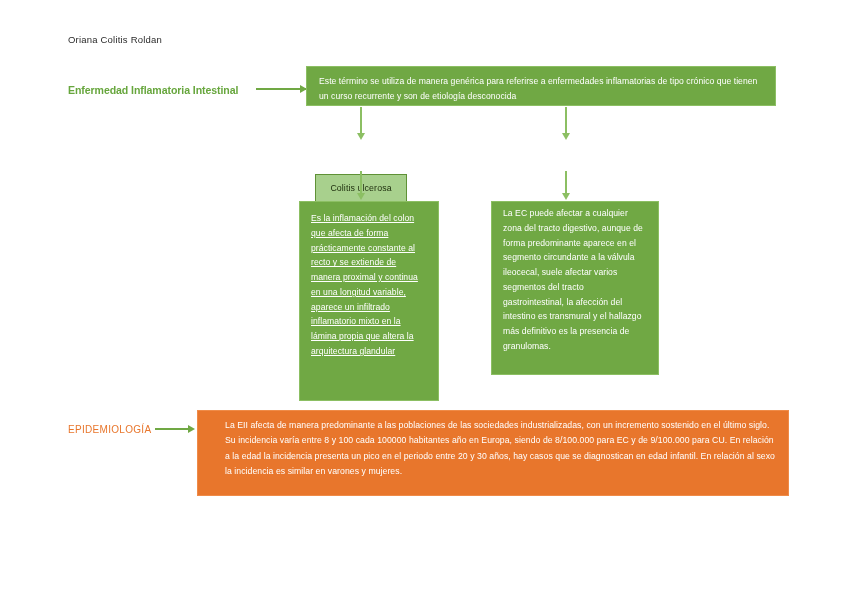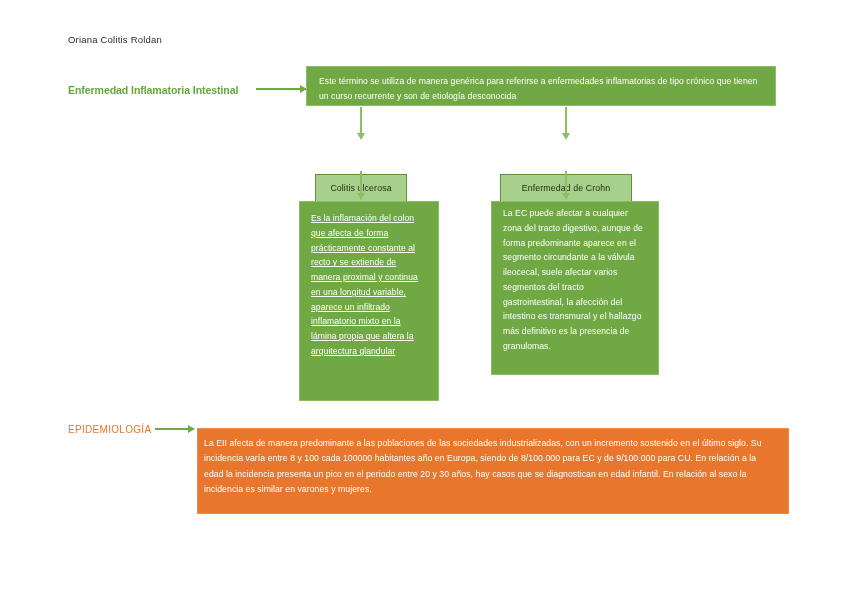--- a/index.html
+++ b/index.html
@@ -117,24 +117,24 @@
   #box-crohn-detail {
     left: 491px;
     top: 201px;
     width: 168px;
     height: 174px;
     padding: 4px 11px 0 11px;
   }
 
   #box-epidemiologia {
     left: 197px;
-    top: 428px;
+    top: 410px;
     width: 592px;
     height: 86px;
-    padding: 7px 11px 0 6px;
+    padding: 7px 11px 0 27px;
   }
   #box-epidemiologia .box-text {
     font-size: 8.7px;
     line-height: 1.77;
   }
 
   
   .section-label {
     position: absolute;
     left: 68px;
@@ -222,23 +222,20 @@
 
   <div class="connector">
     <div class="v-arrow-line" id="conn-def-crohn-line"></div>
     <div class="v-arrow-head" id="conn-def-crohn-head"></div>
   </div>
 
   <div class="box box-light" id="box-colitis">
     <div class="node-label">Colitis ulcerosa</div>
   </div>
 
-  <div class="box box-light" id="box-crohn">
-    <div class="node-label">Enfermedad de Crohn</div>
-  </div>
 
   <div class="connector">
     <div class="v-arrow-line" id="conn-colitis-detail-line"></div>
     <div class="v-arrow-head" id="conn-colitis-detail-head"></div>
   </div>
 
   <div class="connector">
     <div class="v-arrow-line" id="conn-crohn-detail-line"></div>
     <div class="v-arrow-head" id="conn-crohn-detail-head"></div>
   </div>

